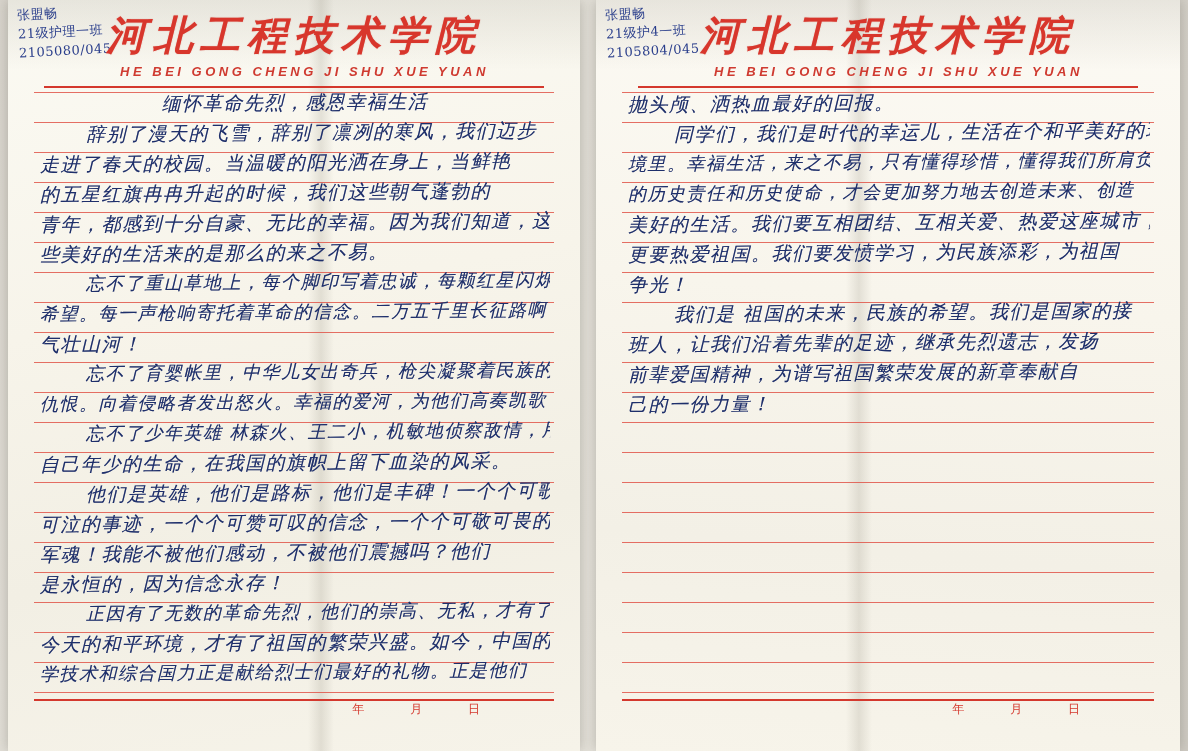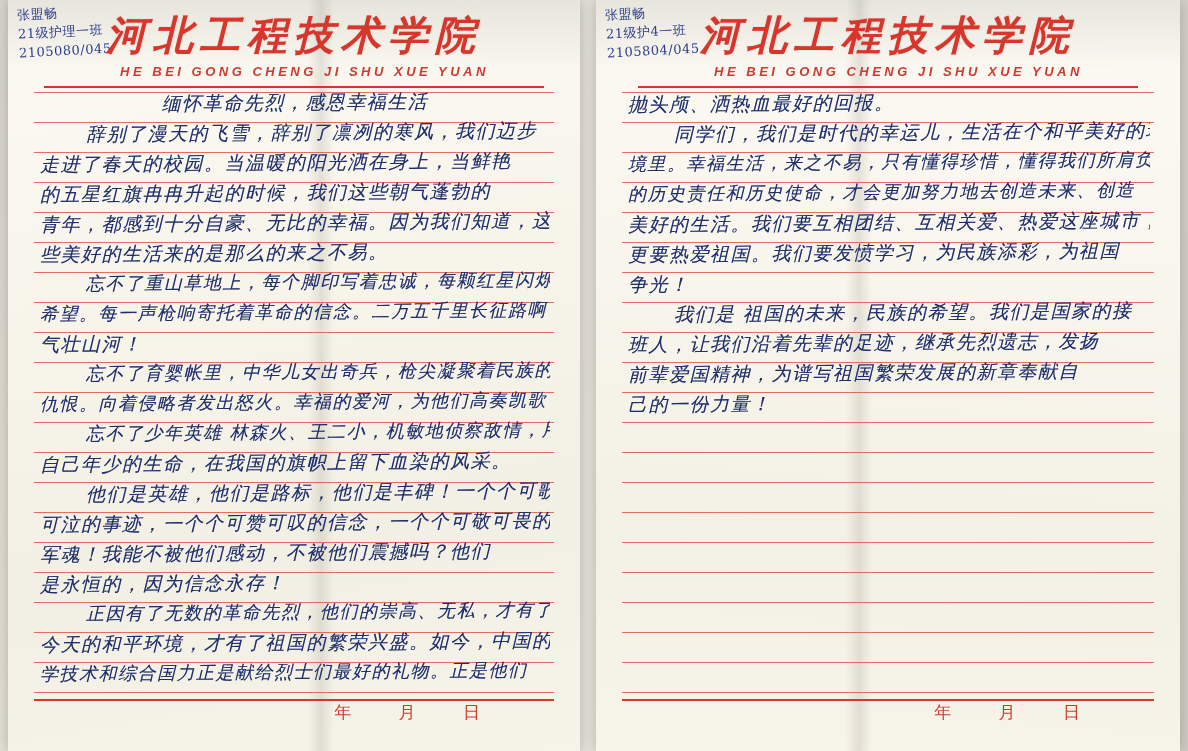--- a/index.html
+++ b/index.html
@@ -144,21 +144,21 @@
     left: 0; right: 0; top: 0;
     height: 2px;
     background: #d4382d;
   }
   .footer .dates {
     position: absolute;
     right: 72px;
     top: 2px;
     color: #d4382d;
     font-family: "DejaVu Serif", serif;
-    font-size: 17px;
+    font-size: 12px;
     letter-spacing: 2px;
     text-align: center;
   }
   .footer .dates span { margin-left: 38px; }
 </style>
 </head>
 <body>
 
 <div class="scan">
 

